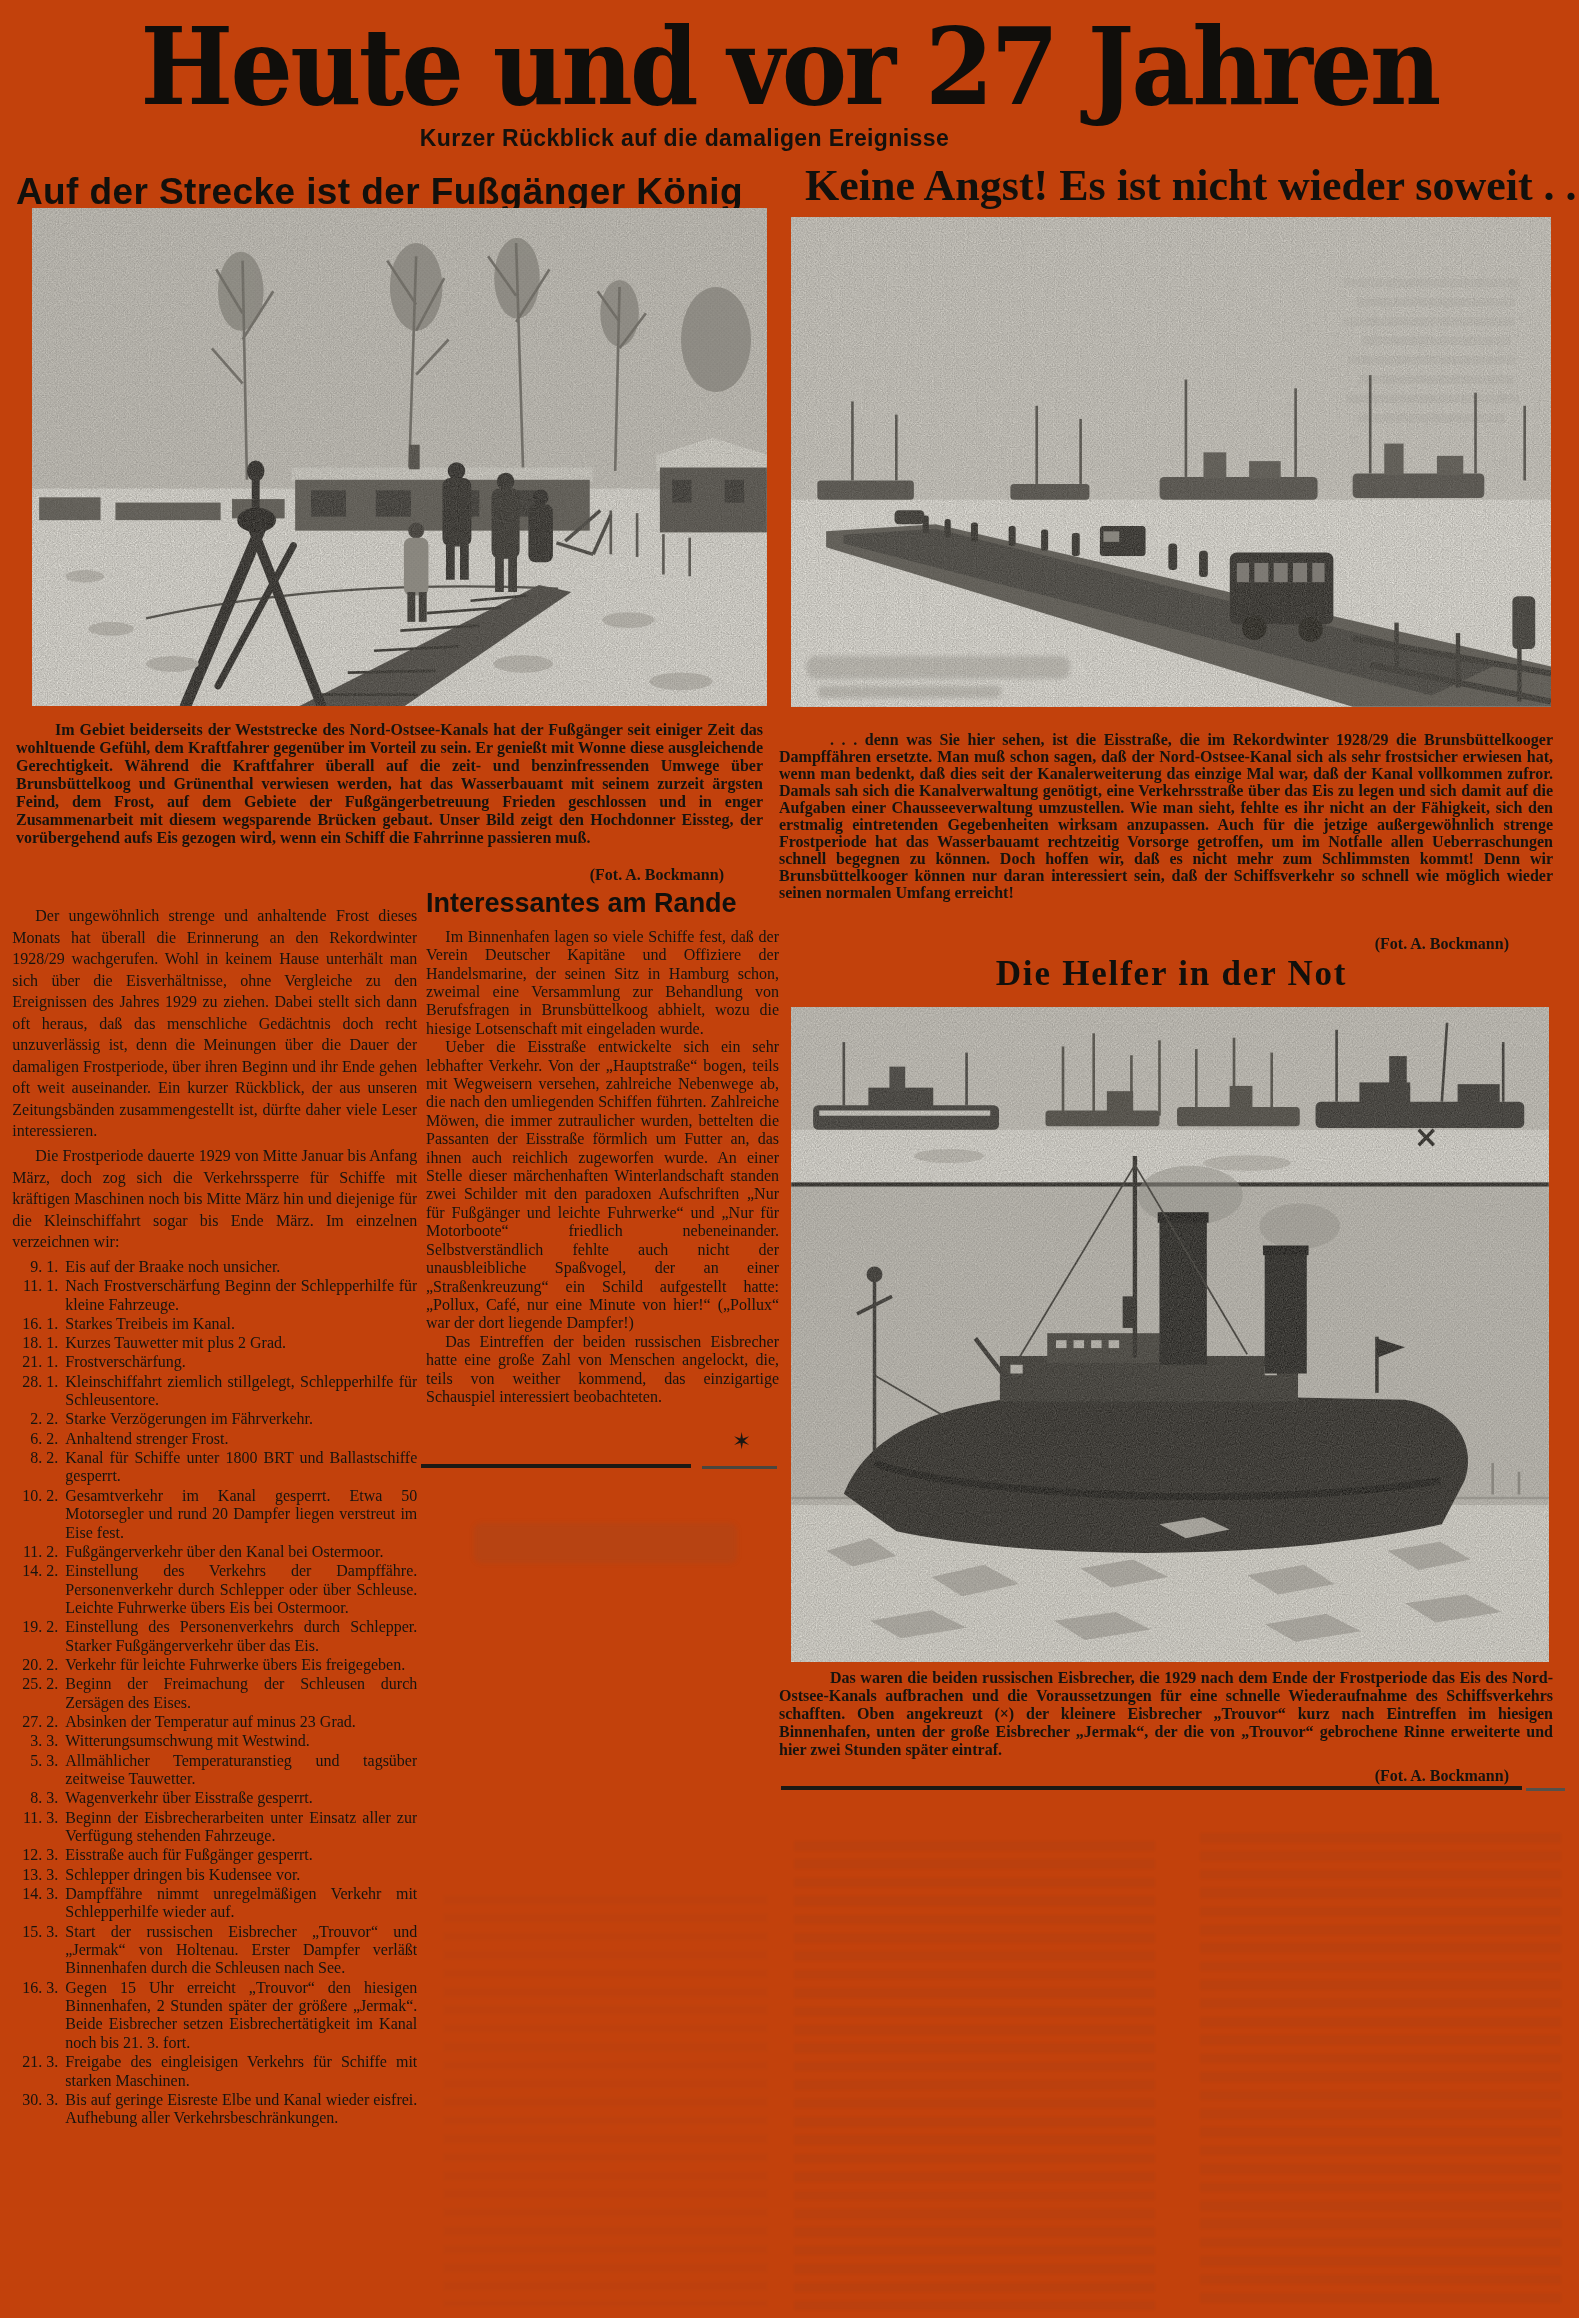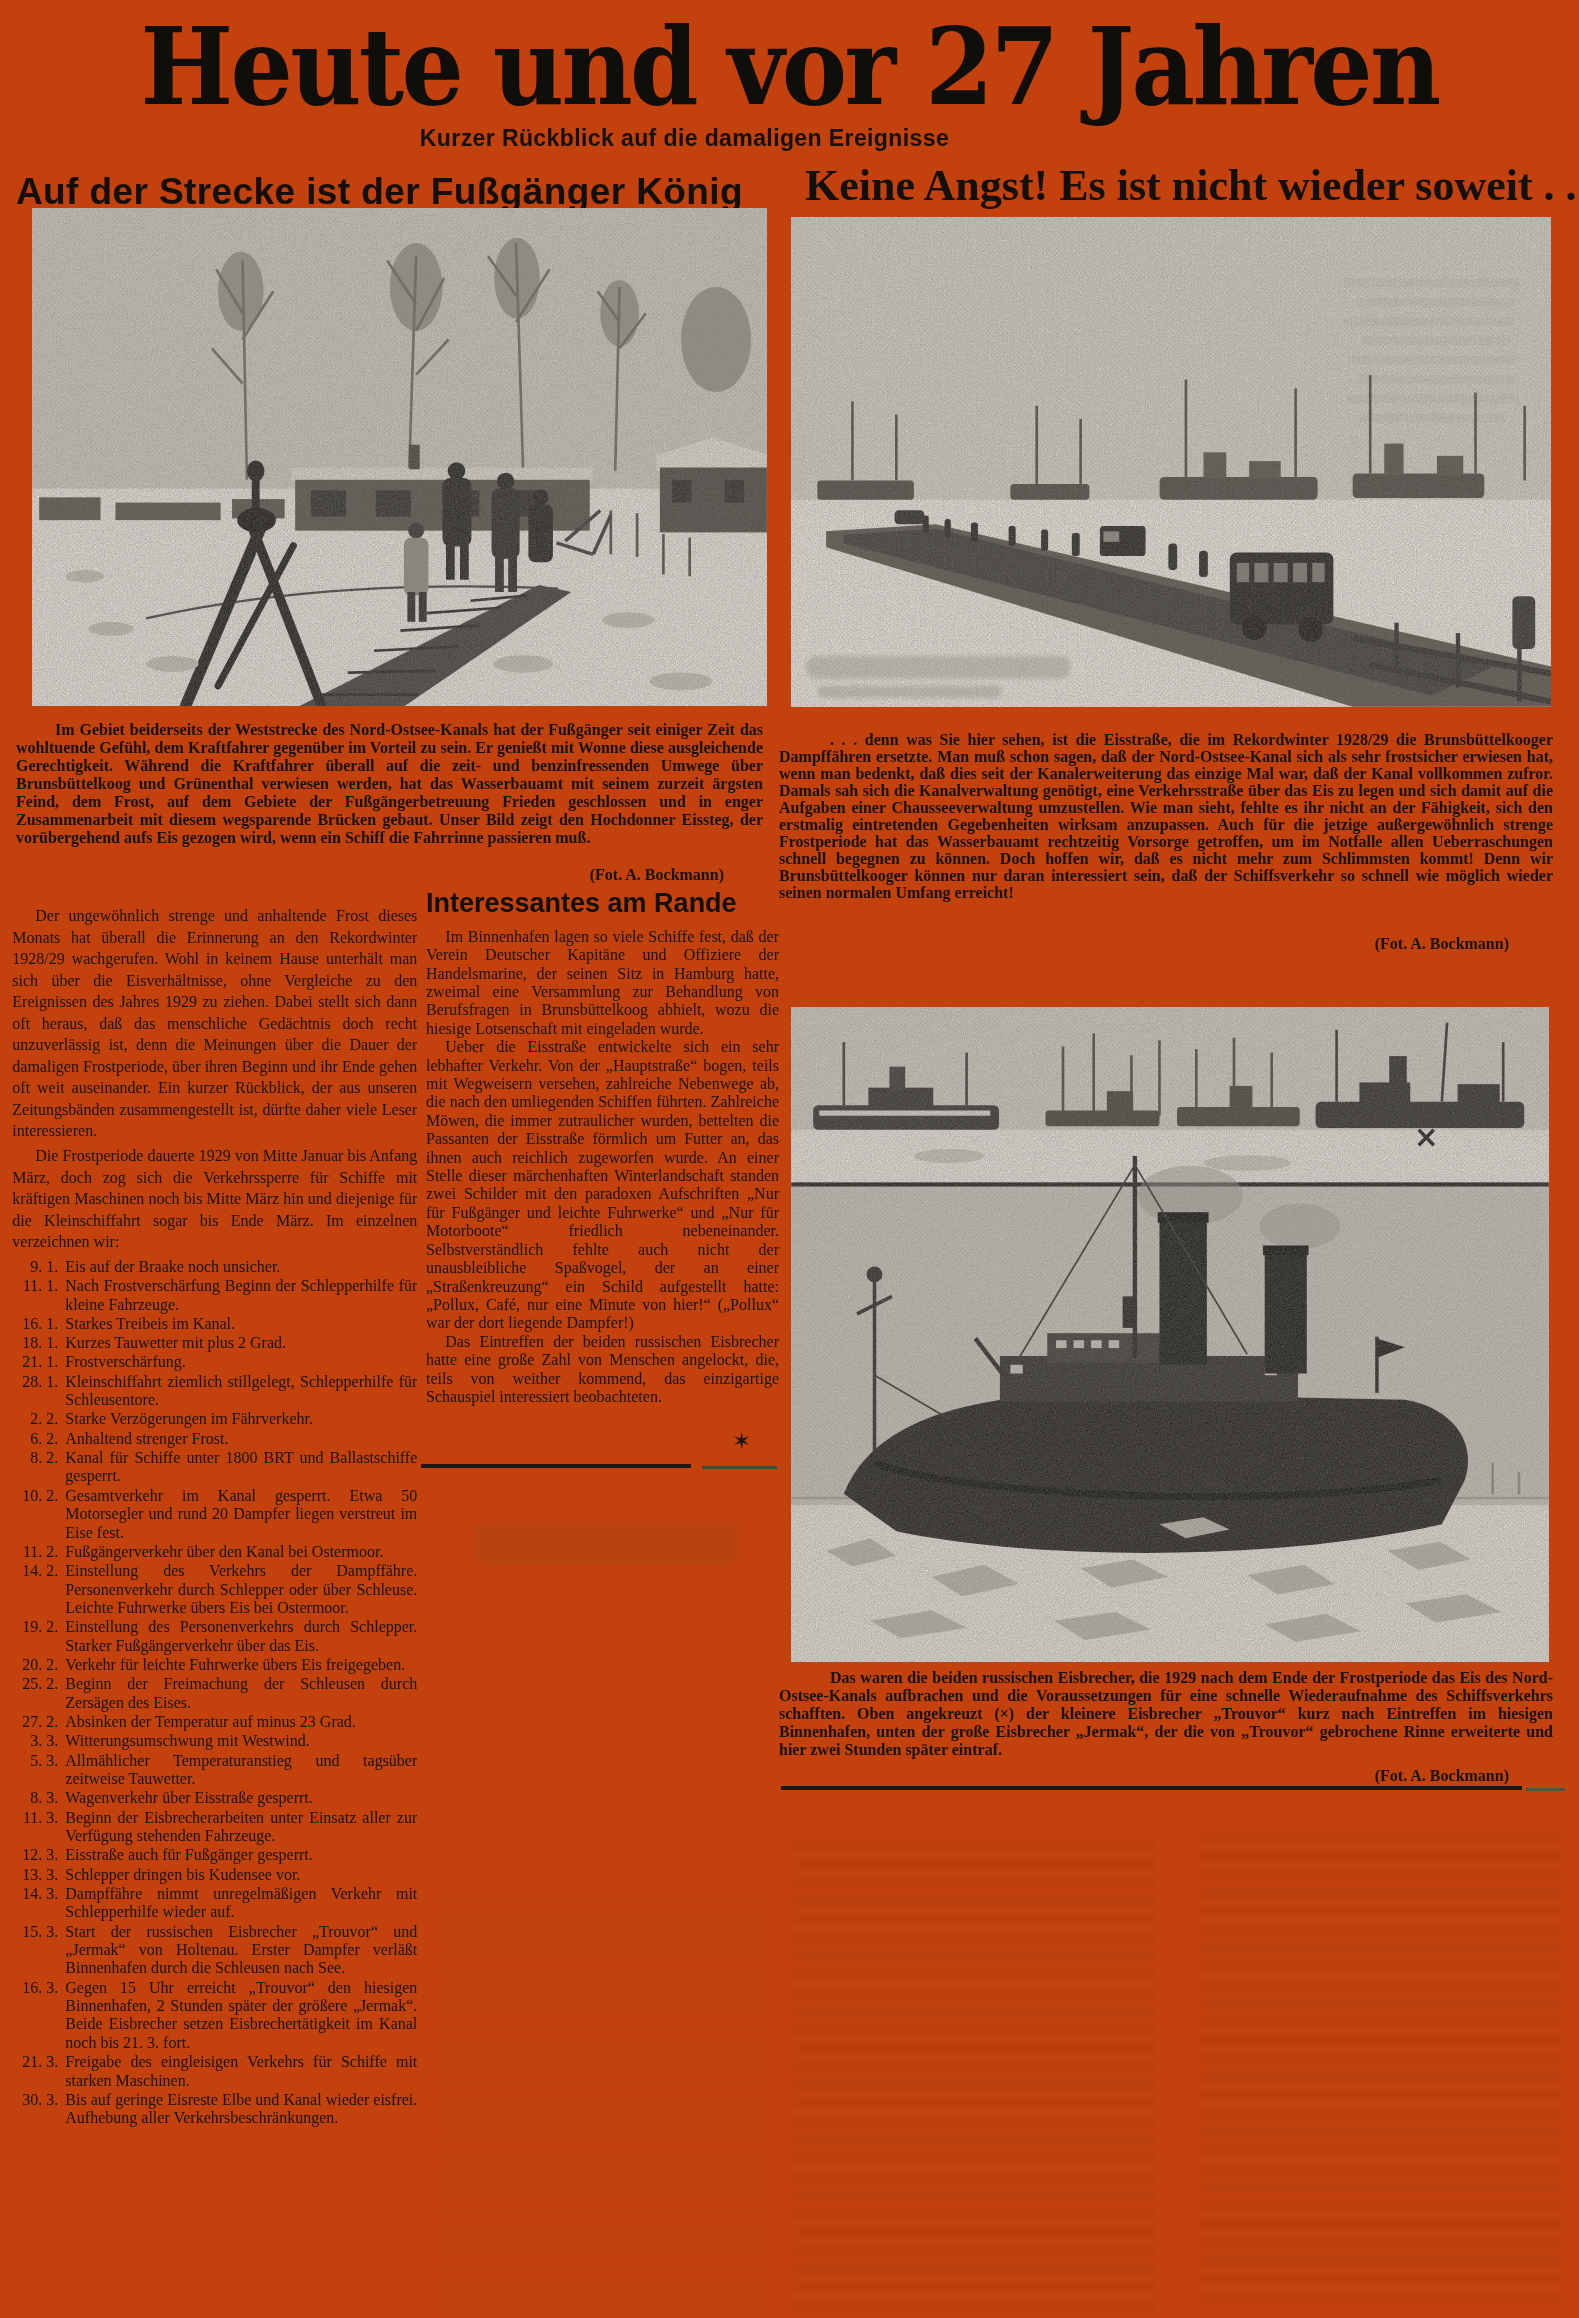--- a/index.html
+++ b/index.html
@@ -469,31 +469,32 @@
           <span class="tl-date">30. 3.</span>
           <span class="tl-text">Bis auf geringe Eisreste Elbe und Kanal wieder eisfrei. Aufhebung aller Verkehrsbeschränkungen.</span>
         </div>
       </div>
   </div>
 
   <div class="abs midcol">
     <h2 class="mid-headline">Interessantes am Rande</h2>
     <div>
 
-        <p>Im Binnenhafen lagen so viele Schiffe fest, daß der Verein Deutscher Kapitäne und Offiziere der Handelsmarine, der seinen Sitz in Hamburg hatte, zweimal eine Versammlung zur Behandlung von Berufsfragen in Brunsbüttelkoog abhielt, wozu die hiesige Lotsenschaft mit eingeladen wurde.</p>
+        <p>Im Binnenhafen lagen so viele Schiffe fest, daß der Verein Deutscher Kapitäne und Offiziere der Handelsmarine, der seinen Sitz in Hamburg schon, zweimal eine Versammlung zur Behandlung von Berufsfragen in Brunsbüttelkoog abhielt, wozu die hiesige Lotsenschaft mit eingeladen wurde.</p>
 
         <p>Ueber die Eisstraße entwickelte sich ein sehr lebhafter Verkehr. Von der „Hauptstraße“ bogen, teils mit Wegweisern versehen, zahlreiche Nebenwege ab, die nach den umliegenden Schiffen führten. Zahlreiche Möwen, die immer zutraulicher wurden, bettelten die Passanten der Eisstraße förmlich um Futter an, das ihnen auch reichlich zugeworfen wurde. An einer Stelle dieser märchenhaften Winterlandschaft standen zwei Schilder mit den paradoxen Aufschriften „Nur für Fußgänger und leichte Fuhrwerke“ und „Nur für Motorboote“ friedlich nebeneinander. Selbstverständlich fehlte auch nicht der unausbleibliche Spaßvogel, der an einer „Straßenkreuzung“ ein Schild aufgestellt hatte: „Pollux, Café, nur eine Minute von hier!“ („Pollux“ war der dort liegende Dampfer!)</p>
 
         <p>Das Eintreffen der beiden russischen Eisbrecher hatte eine große Zahl von Menschen angelockt, die, teils von weither kommend, das einzigartige Schauspiel interessiert beobachteten.</p>
       </div>
   </div>
   <div class="abs end-star">✶</div>
   <div class="abs mid-rule"></div>
   <div class="abs mid-rule2"></div>
 
+  <div class="abs helpers-headline">Die Helfer in der Not</div>
 
   <div class="abs photo photo-ships">
     <svg width="758" height="655" viewBox="0 0 864 747">
       <defs>
         <filter id="n3">
             <feTurbulence type="fractalNoise" baseFrequency="0.8" numOctaves="3" seed="5"></feTurbulence>
           <feColorMatrix type="matrix" values="0 0 0 0 0.22  0 0 0 0 0.21  0 0 0 0 0.19  0.7 0.7 0.7 0 -0.45"></feColorMatrix>
           </filter>
         <pattern id="ht3" width="3.6" height="3.6" patternUnits="userSpaceOnUse" patternTransform="rotate(45)">
           <circle cx="1.8" cy="1.8" r="0.85" fill="#34312c"></circle>

